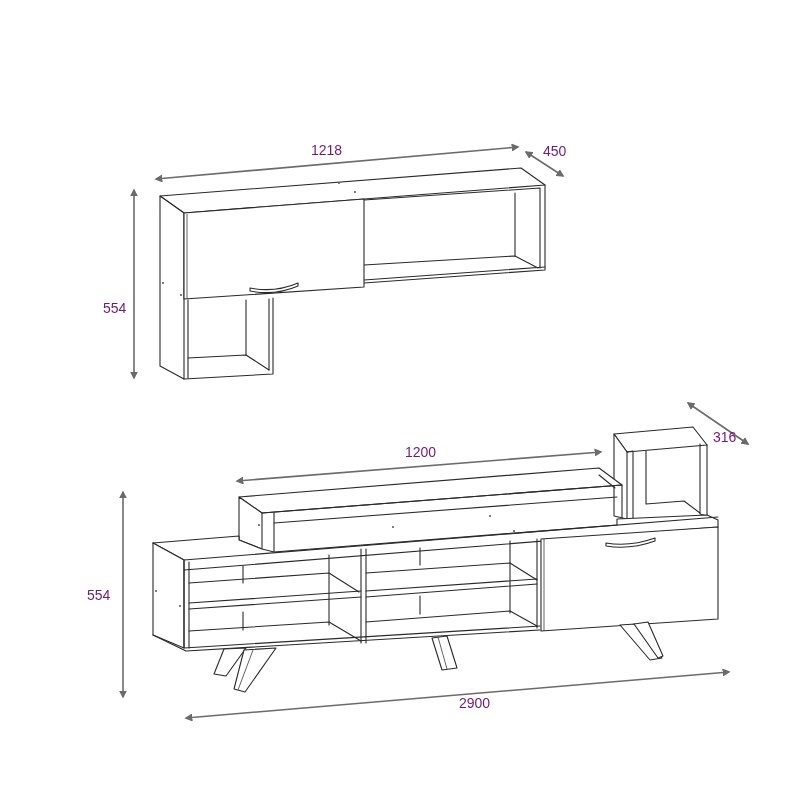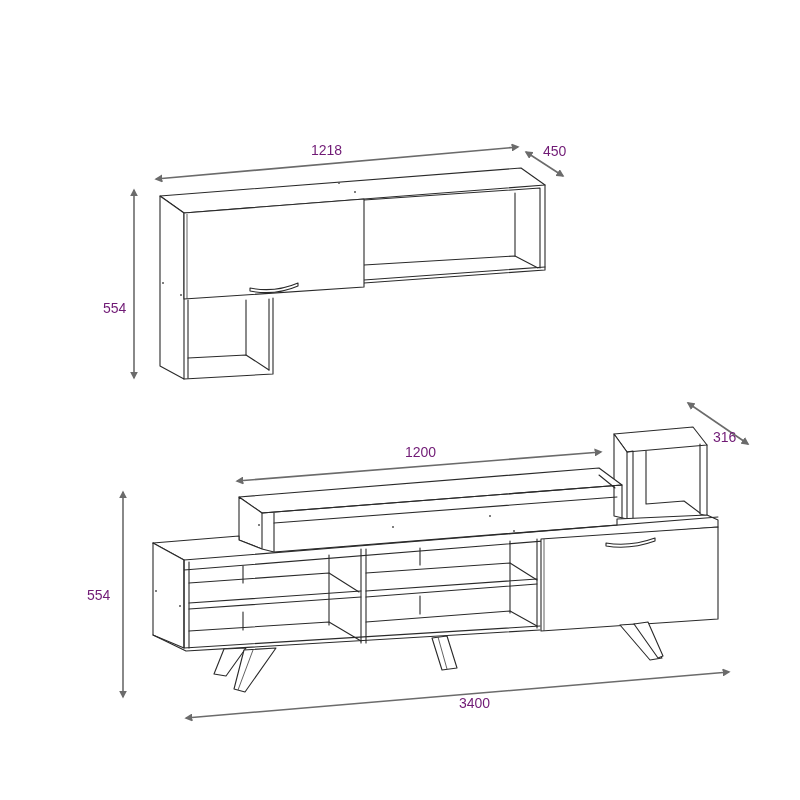--- a/index.html
+++ b/index.html
@@ -133,13 +133,13 @@
   <line class="dim" x1="186" y1="718" x2="729" y2="672" marker-start="url(#ah)" marker-end="url(#ah)"></line>
 </svg>
 </div>
 
 <div class="label lbl-upper-width">1218</div>
 <div class="label lbl-upper-depth">450</div>
 <div class="label lbl-upper-height">554</div>
 <div class="label lbl-lower-top">1200</div>
 <div class="label lbl-lower-depth">316</div>
 <div class="label lbl-lower-height">554</div>
-<div class="label lbl-lower-width">3400</div>
+<div class="label lbl-lower-width">2900</div>
 
 </body></html>

